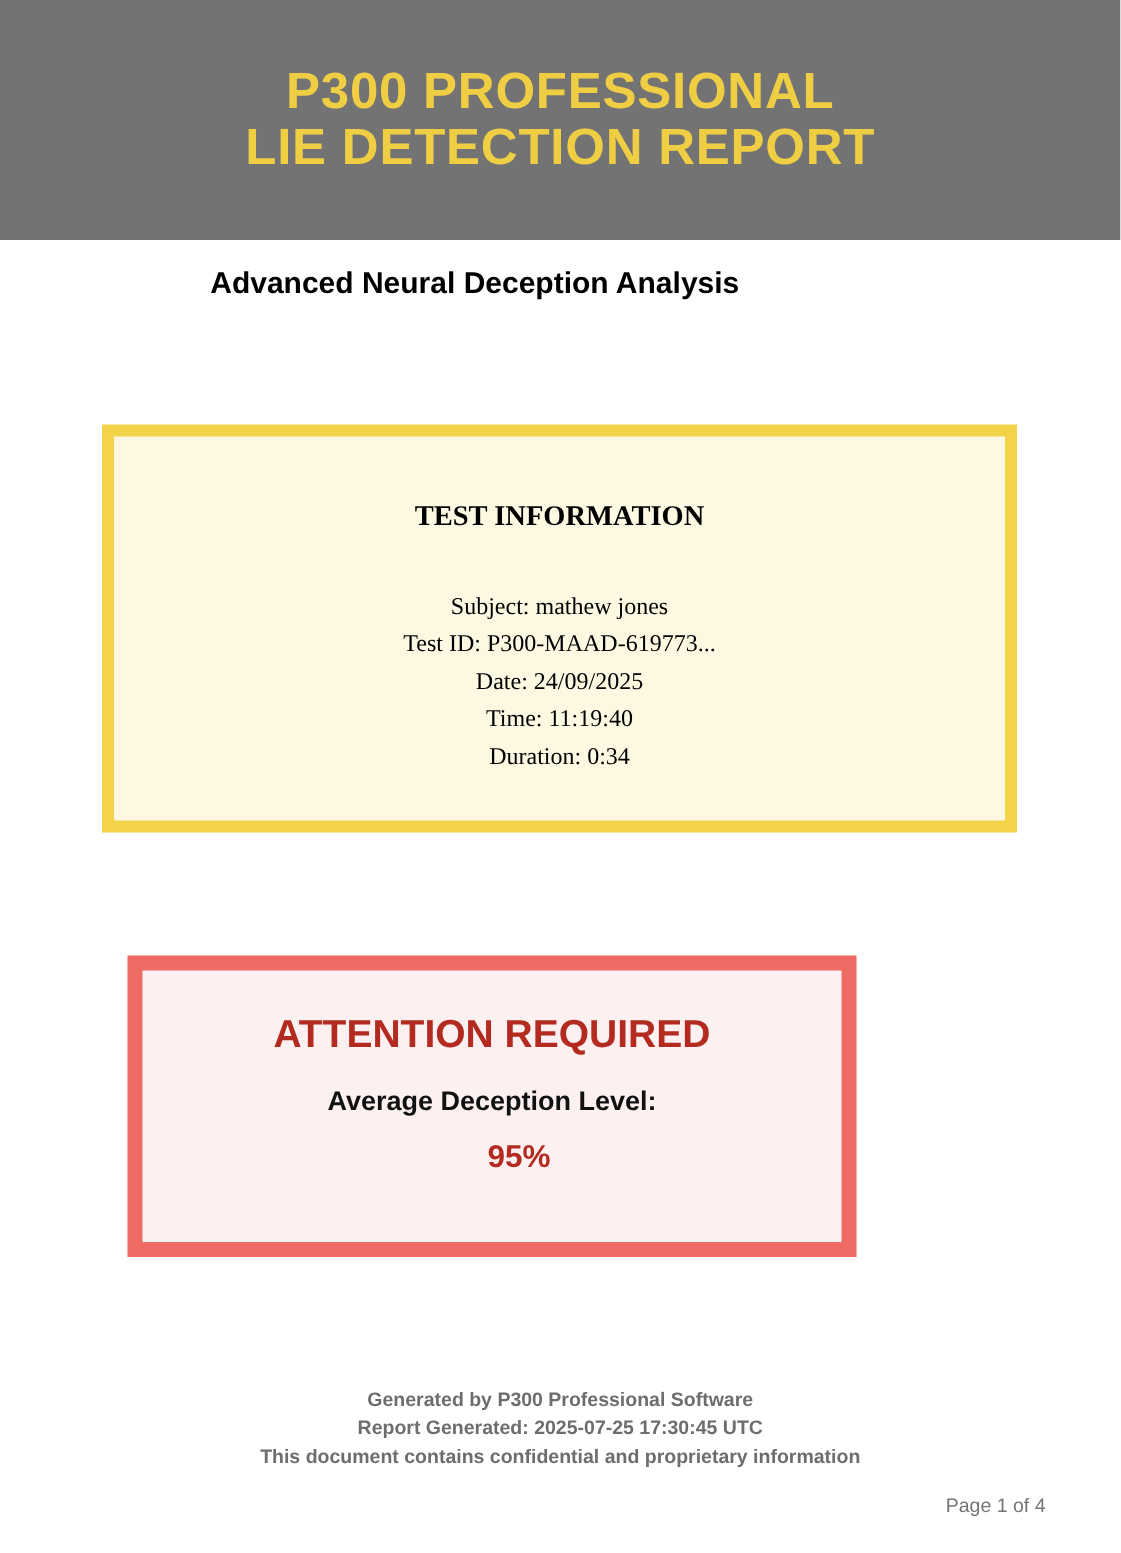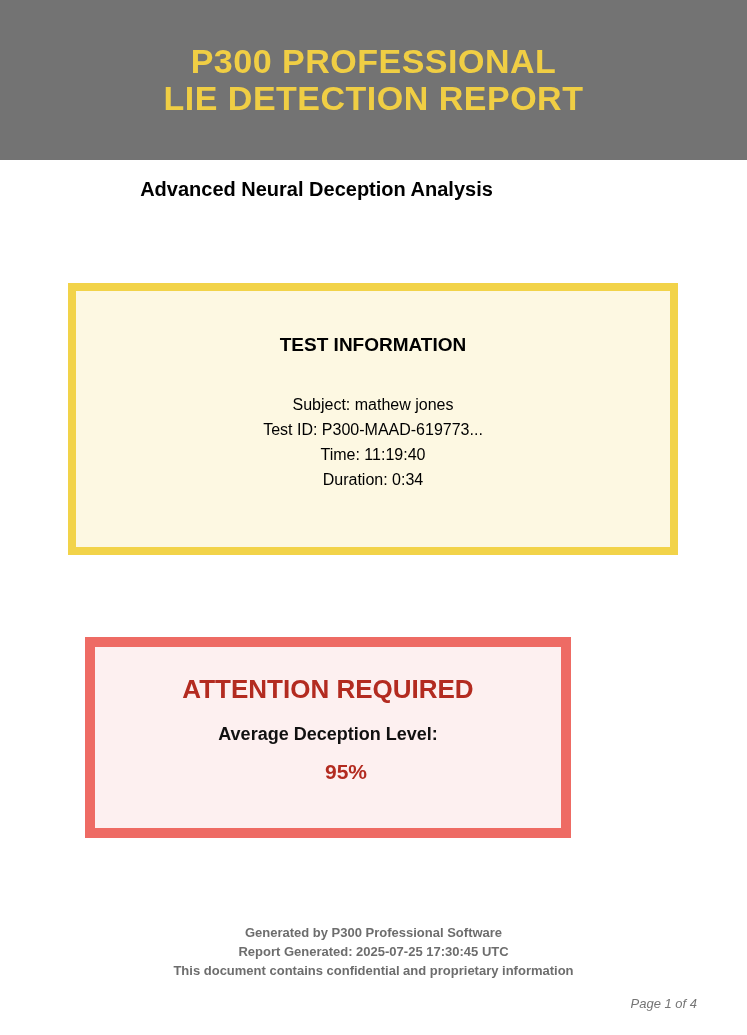--- a/index.html
+++ b/index.html
@@ -47,20 +47,21 @@
 
   
   .info-box {
     position: absolute;
     left: 68px; top: 283px;
     width: 610px; height: 272px;
     box-sizing: border-box;
     border: 8px solid #f2d349;
     background: #fdf8e2;
     text-align: center;
+    font-family: Liberation Serif, serif;
   }
   .info-heading {
     margin-top: 43px;
     font-size: 19px;
     font-weight: bold;
     color: #000000;
   }
   .info-lines {
     margin-top: 36px;
     font-size: 16px;
@@ -113,40 +114,40 @@
   .footer-line {
     line-height: 19px;
   }
 
   .page-indicator {
     position: absolute;
     top: 996px;
     right: 50px;
     font-size: 13px;
     color: #757575;
-    font-style: italic;
   }
 </style>
 </head>
 <body>
 
 <div class="report-header">
   <div class="report-title">
     <div>P300 PROFESSIONAL</div>
     <div>LIE DETECTION REPORT</div>
   </div>
 </div>
 
 <div class="subtitle">Advanced Neural Deception Analysis</div>
 
 <div class="info-box">
   <div class="info-heading">TEST INFORMATION</div>
   <div class="info-lines">
     <div class="info-line">Subject: mathew jones</div>
     <div class="info-line">Test ID: P300-MAAD-619773...</div>
+    <div class="info-line">Date: 24/09/2025</div>
     <div class="info-line">Time: 11:19:40</div>
     <div class="info-line">Duration: 0:34</div>
   </div>
 </div>
 
 <div class="alert-box">
   <div class="alert-heading">ATTENTION REQUIRED</div>
   <div class="alert-label">Average Deception Level:</div>
   <div class="alert-value">95%</div>
 </div>

